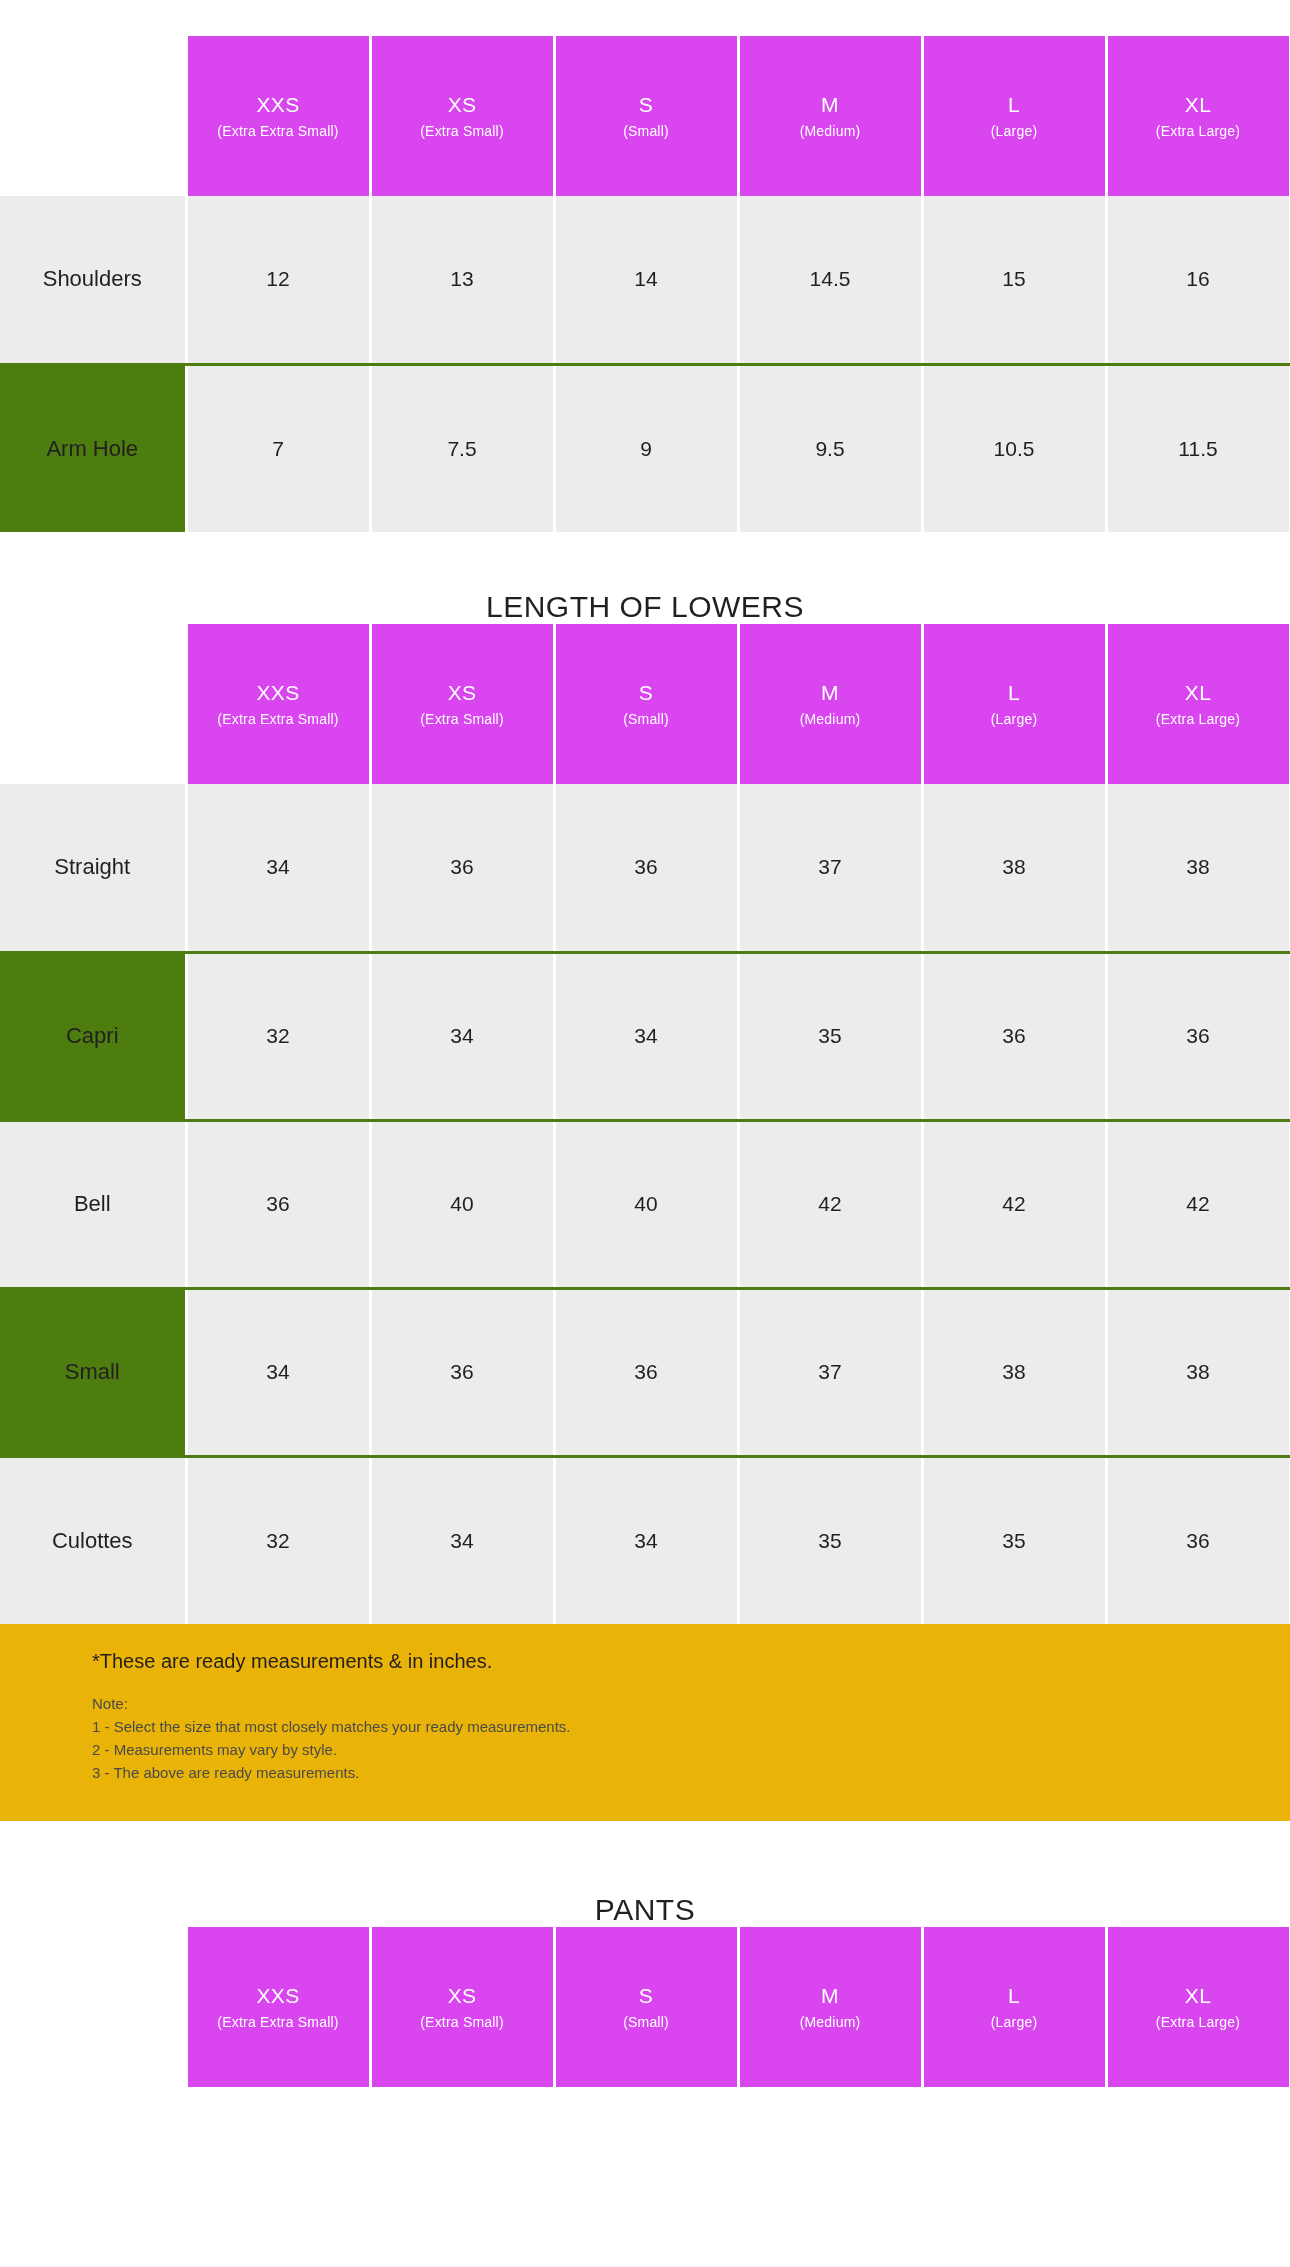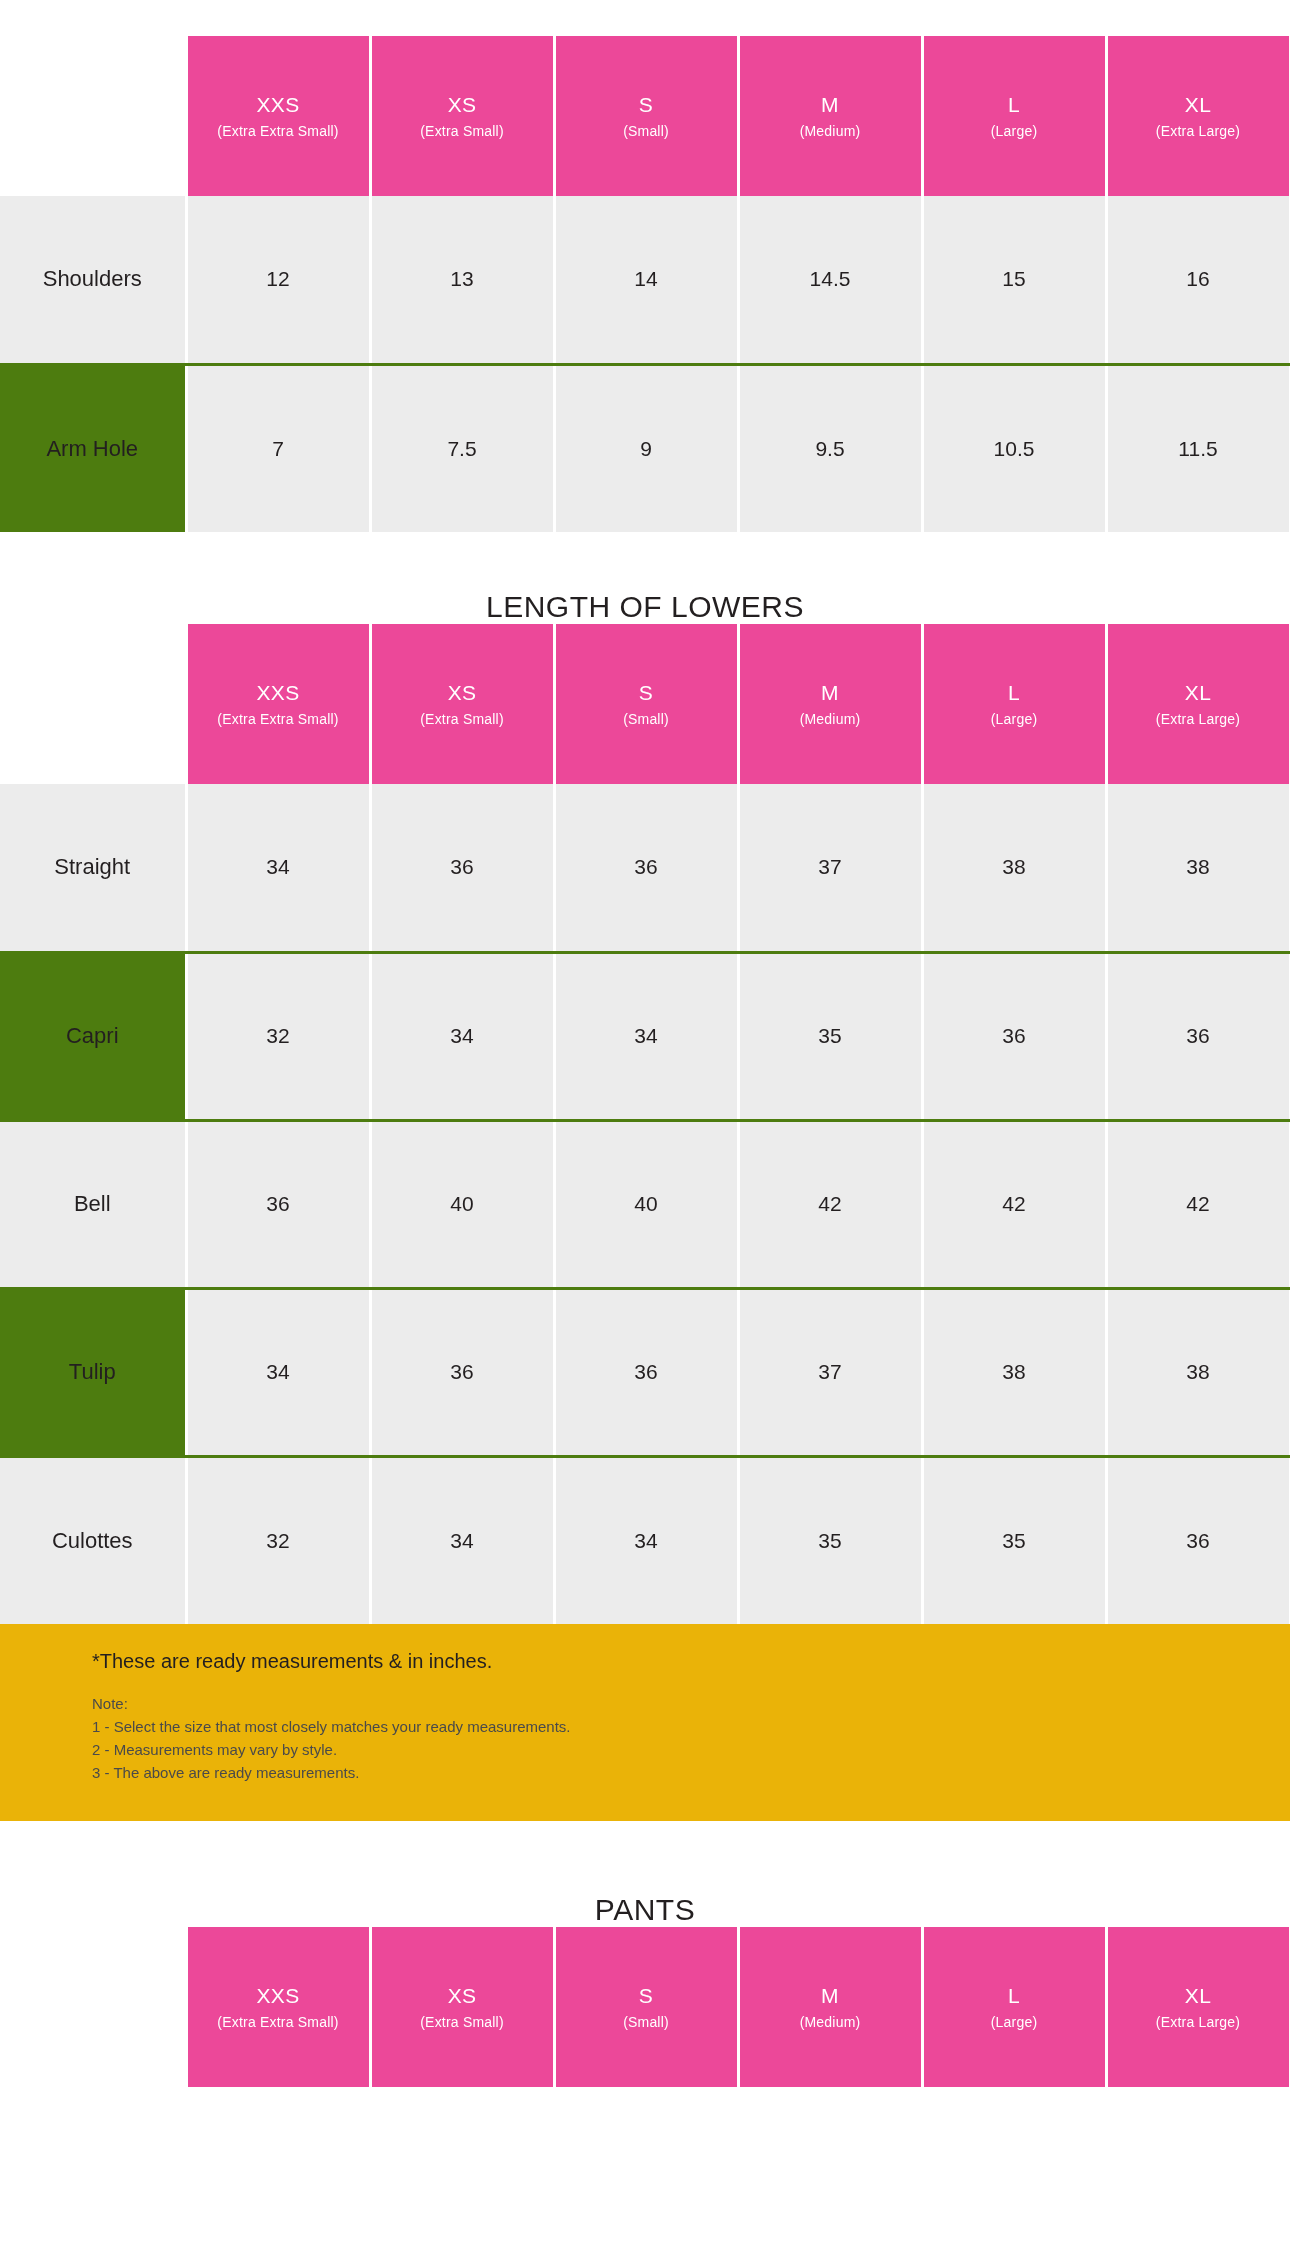--- a/index.html
+++ b/index.html
@@ -44,21 +44,21 @@
   table.size-table th {
     padding: 0;
     margin: 0;
     text-align: center;
     vertical-align: middle;
     font-weight: 400;
   }
 
   
   tr.head-row th {
-    background: #ec4899;
+    background: #d946ef;
     color: #ffffff;
     height: 160px;
     border-left: 3px solid #ffffff;
     border-right: 3px solid #ffffff;
     box-sizing: border-box;
   }
   tr.head-row th.corner {
     background: #ffffff;
     border: none;
   }
@@ -266,21 +266,21 @@
         <tr class="body-row">
           <td class="rowlabel">Bell</td>
           <td>36</td>
           <td>40</td>
           <td>40</td>
           <td>42</td>
           <td>42</td>
           <td>42</td>
         </tr>
         <tr class="body-row alt">
-          <td class="rowlabel">Tulip</td>
+          <td class="rowlabel">Small</td>
           <td>34</td>
           <td>36</td>
           <td>36</td>
           <td>37</td>
           <td>38</td>
           <td>38</td>
         </tr>
         <tr class="body-row">
           <td class="rowlabel">Culottes</td>
           <td>32</td>

